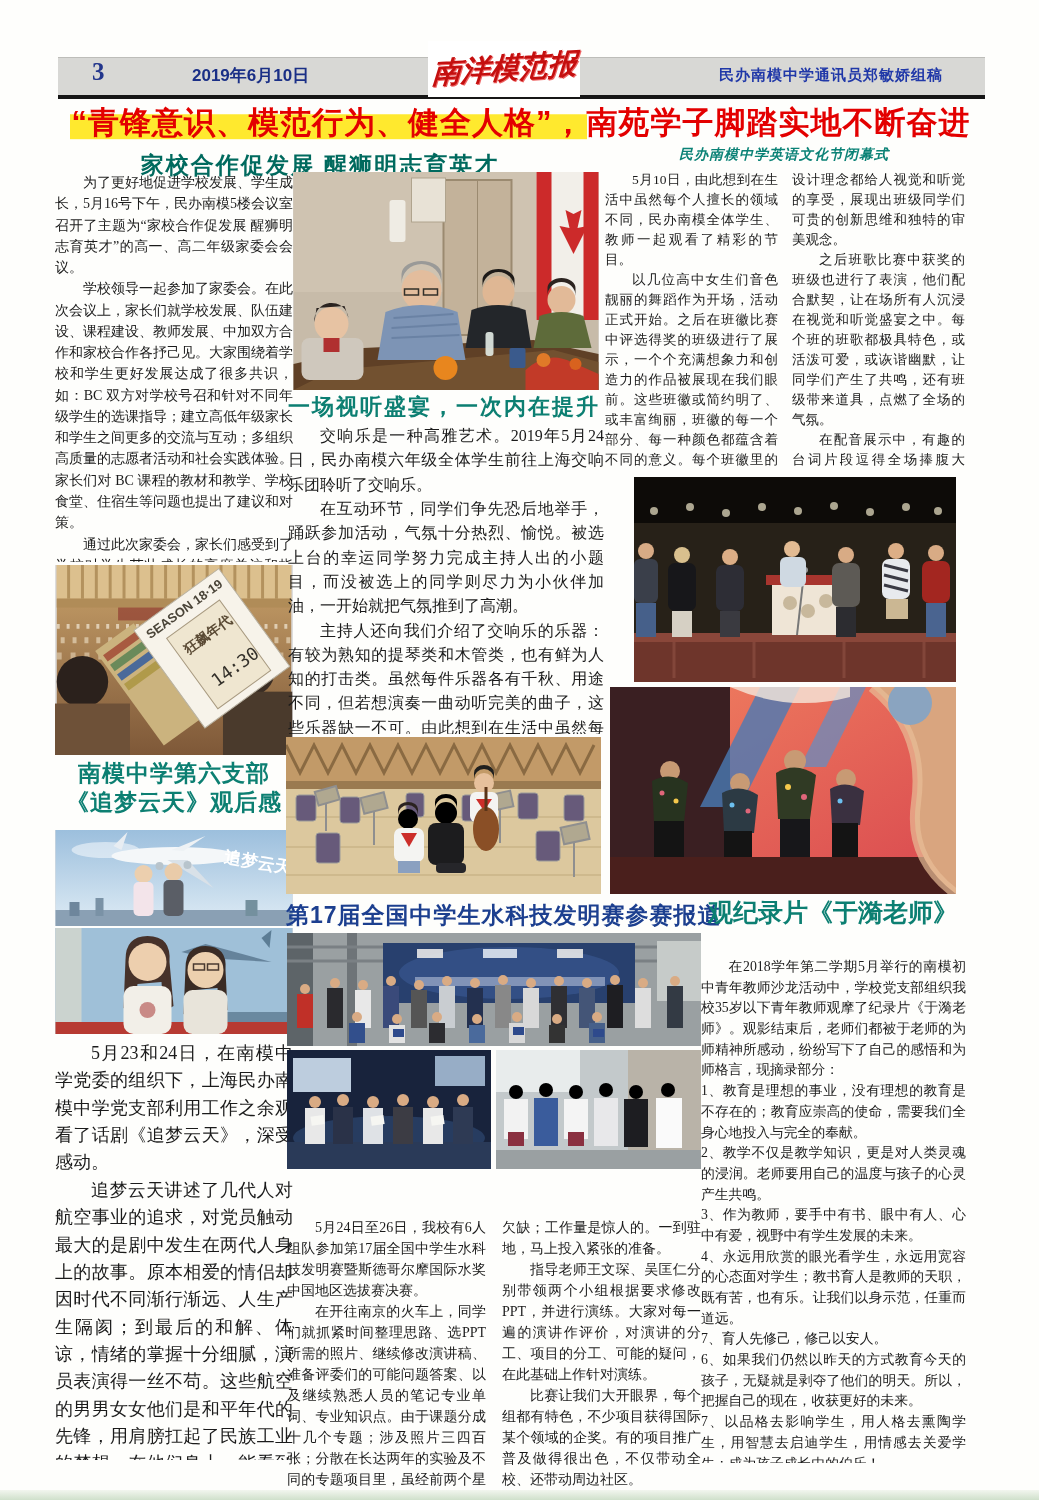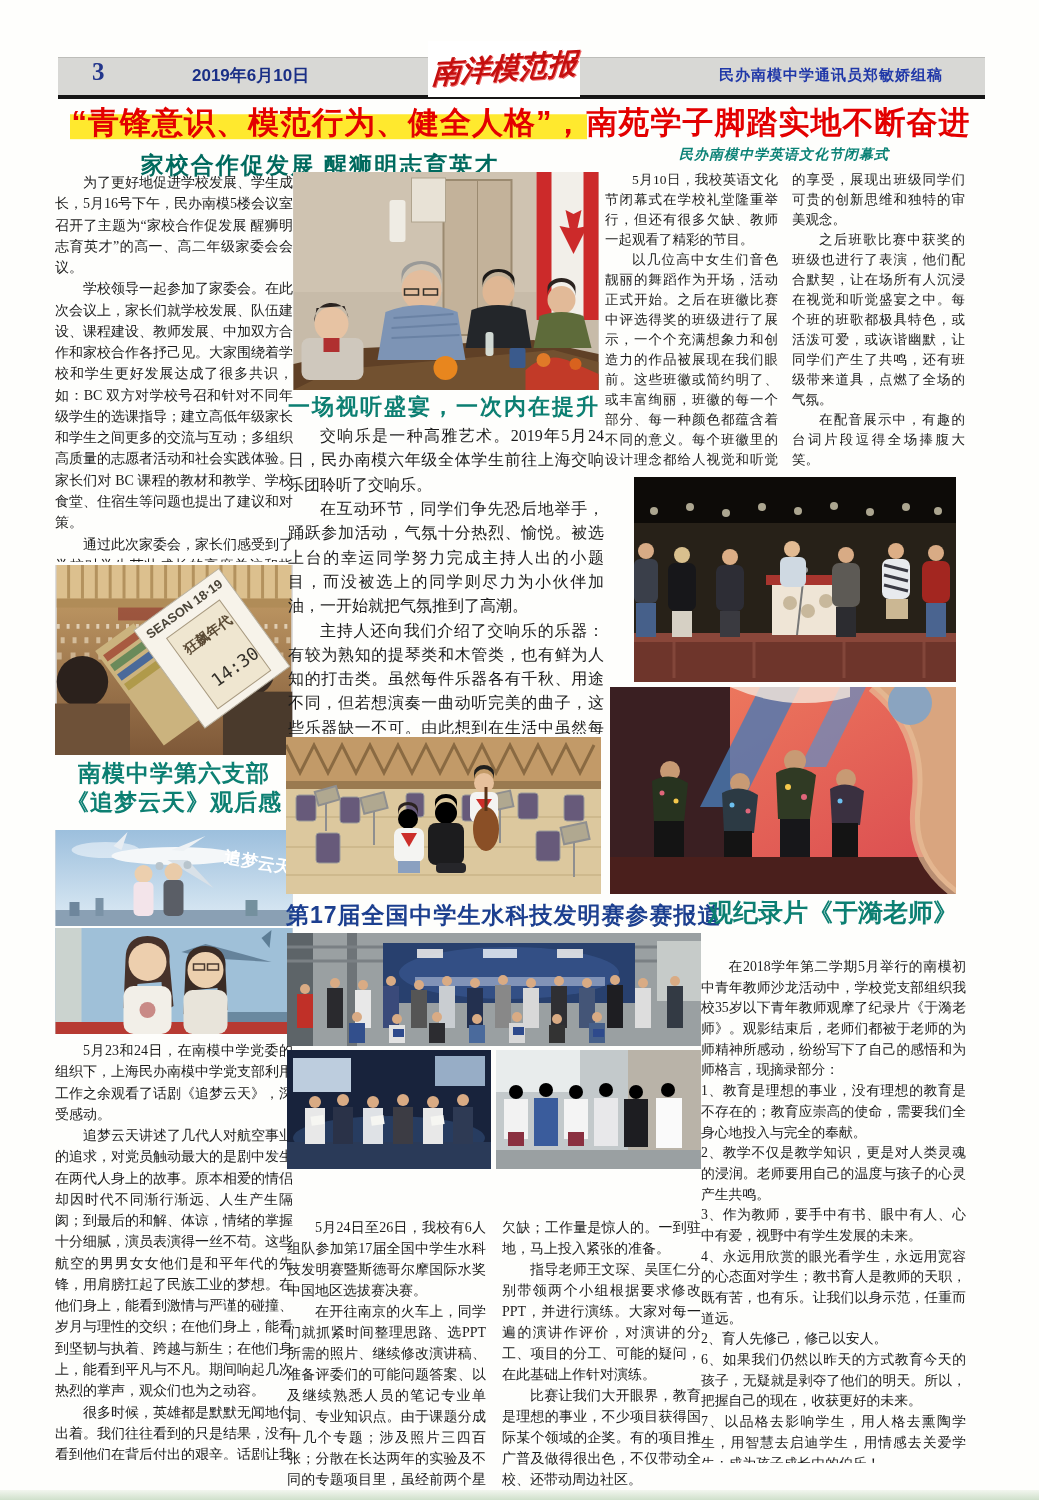--- a/index.html
+++ b/index.html
@@ -148,21 +148,21 @@
       <g>
         <path d="M130 40 q0 -22 20 -22 q22 0 20 24 l2 40 -8 4 -2 -26 -22 2 -4 28 -8 -4z" fill="#3a2b24"></path>
         <circle cx="150" cy="42" r="18" fill="#ecd0ae"></circle>
         <rect x="138" y="36" width="11" height="6" fill="none" stroke="#4a3a30" stroke-width="1.5"></rect>
           <rect x="152" y="36" width="11" height="6" fill="none" stroke="#4a3a30" stroke-width="1.5"></rect>
         <rect x="128" y="62" width="44" height="44" rx="9" fill="#e8e4da"></rect>
       </g>
     </svg>
   </div>
 
-  <div class="abs txt" style="left:55px;top:1040px;width:238px;height:420px;font-size:14px;">
+  <div class="abs txt" style="left:55px;top:1040px;width:238px;height:420px;font-size:18px;">
     <p>5月23和24日，在南模中学党委的组织下，上海民办南模中学党支部利用工作之余观看了话剧《追梦云天》，深受感动。</p>
     <p>追梦云天讲述了几代人对航空事业的追求，对党员触动最大的是剧中发生在两代人身上的故事。原本相爱的情侣却因时代不同渐行渐远、人生产生隔阂；到最后的和解、体谅，情绪的掌握十分细腻，演员表演得一丝不苟。这些航空的男男女女他们是和平年代的先锋，用肩膀扛起了民族工业的梦想。在他们身上，能看到激情与严谨的碰撞、岁月与理性的交织；在他们身上，能看到坚韧与执着、跨越与新生；在他们身上，能看到平凡与不凡。期间响起几次热烈的掌声，观众们也为之动容。</p>
     <p>很多时候，英雄都是默默无闻地付出着。我们往往看到的只是结果，没有看到他们在背后付出的艰辛。话剧让我们更加真切地感受到了英雄们的事迹、看到了一个个有血有肉的立体形象。还有很多大家不知道名字的工作者在各个行业默默地付出着，他们的精神也激励着我们教育工作者更好地去完成自己的本职工作。</p>
   </div>
 
   <div class="abs photo" style="left:293px;top:172px;width:306px;height:218px;">
     <svg viewBox="0 0 305 218">
       <rect width="305" height="218" fill="#c7bba9"></rect>
       <rect width="305" height="120" fill="#cfc3b1"></rect>
       <rect x="150" y="8" width="68" height="155" fill="#c3b29a" stroke="#9b8a70" stroke-width="2"></rect>
@@ -263,21 +263,21 @@
         <circle cx="122" cy="82" r="10" fill="#ecca a"></circle>
           <path d="M112 78 a10 10 0 0 1 20 0 l0 -6 a10 7 0 0 0 -20 0z" fill="#2a2220"></path>
         <rect x="108" y="91" width="30" height="34" rx="7" fill="#f4f4f2"></rect>
         <polygon points="115,96 131,96 123,110" fill="#cc2e2a"></polygon>
         <rect x="112" y="124" width="22" height="12" fill="#8aa0c0"></rect>
       </g>
     </svg>
   </div>
 
   <div class="abs txt cols2" style="left:605px;top:170px;width:360px;height:303px;font-size:13.5px;line-height:1.48;">
-    <p>5月10日，我校英语文化节闭幕式在学校礼堂隆重举行，但还有很多欠缺、教师一起观看了精彩的节目。</p>
+    <p>5月10日，由此想到在生活中虽然每个人擅长的领域不同，民办南模全体学生、教师一起观看了精彩的节目。</p>
     <p>以几位高中女生们音色靓丽的舞蹈作为开场，活动正式开始。之后在班徽比赛中评选得奖的班级进行了展示，一个个充满想象力和创造力的作品被展现在我们眼前。这些班徽或简约明了、或丰富绚丽，班徽的每一个部分、每一种颜色都蕴含着不同的意义。每个班徽里的设计理念都给人视觉和听觉的享受，展现出班级同学们可贵的创新思维和独特的审美观念。</p>
     <p>之后班歌比赛中获奖的班级也进行了表演，他们配合默契，让在场所有人沉浸在视觉和听觉盛宴之中。每个班的班歌都极具特色，或活泼可爱，或诙谐幽默，让同学们产生了共鸣，还有班级带来道具，点燃了全场的气氛。</p>
     <p>在配音展示中，有趣的台词片段逗得全场捧腹大笑。</p>
 
   </div>
 
   <div class="abs photo" style="left:634px;top:477px;width:322px;height:205px;">
     <svg viewBox="0 0 322 205">
       <rect width="322" height="205" fill="#272118"></rect>
       <rect width="322" height="46" fill="#0d0b08"></rect>
@@ -495,33 +495,33 @@
         <rect x="128" y="49" width="24" height="48" fill="#1d1d21"></rect>
         <rect x="160" y="48" width="26" height="50" fill="#fafafa"></rect>
       </g>
     </svg>
   </div>
 
   <div class="abs txt cols2" style="left:287px;top:1173px;width:414px;height:312px;font-size:14px;line-height:1.5;column-gap:16px;margin-top:44px;">
     <p>5月24日至26日，我校有6人组队参加第17届全国中学生水科技发明赛暨斯德哥尔摩国际水奖中国地区选拔赛决赛。</p>
     <p>在开往南京的火车上，同学们就抓紧时间整理思路、选PPT所需的照片、继续修改演讲稿、准备评委们的可能问题答案、以及继续熟悉人员的笔记专业单词、专业知识点。由于课题分成十几个专题；涉及照片三四百张；分散在长达两年的实验及不同的专题项目里，虽经前两个星期业余时间的准备，但还有很多欠缺；工作量是惊人的。一到驻地，马上投入紧张的准备。</p>
     <p>指导老师王文琛、吴匡仁分别带领两个小组根据要求修改PPT，并进行演练。大家对每一遍的演讲作评价，对演讲的分工、项目的分工、可能的疑问，在此基础上作针对演练。</p>
-    <p>比赛让我们大开眼界，教育是理想的事业，不少项目获得国际某个领域的企奖。有的项目推广普及做得很出色，不仅带动全校、还带动周边社区。</p>
+    <p>比赛让我们大开眼界，每个组都有特色，不少项目获得国际某个领域的企奖。有的项目推广普及做得很出色，不仅带动全校、还带动周边社区。</p>
 
   </div>
 
   <div class="abs secY hd t-teal">
     <div>观纪录片《于漪老师》</div>
   </div>
   <div class="abs txt" style="left:701px;top:957px;width:265px;height:506px;font-size:13.8px;line-height:1.5;">
     <p>在2018学年第二学期5月举行的南模初中青年教师沙龙活动中，学校党支部组织我校35岁以下青年教师观摩了纪录片《于漪老师》。观影结束后，老师们都被于老师的为师精神所感动，纷纷写下了自己的感悟和为师格言，现摘录部分：</p>
     <p class="ni">1、教育是理想的事业，没有理想的教育是不存在的；教育应崇高的使命，需要我们全身心地投入与完全的奉献。</p>
     <p class="ni">2、教学不仅是教学知识，更是对人类灵魂的浸润。老师要用自己的温度与孩子的心灵产生共鸣。</p>
     <p class="ni">3、作为教师，要手中有书、眼中有人、心中有爱，视野中有学生发展的未来。</p>
     <p class="ni">4、永远用欣赏的眼光看学生，永远用宽容的心态面对学生；教书育人是教师的天职，既有苦，也有乐。让我们以身示范，任重而道远。</p>
-    <p class="ni">2、育人先修己，修己以安人。</p>
+    <p class="ni">7、育人先修己，修己以安人。</p>
     <p class="ni">6、如果我们仍然以昨天的方式教育今天的孩子，无疑就是剥夺了他们的明天。所以，把握自己的现在，收获更好的未来。</p>
     <p class="ni">7、以品格去影响学生，用人格去熏陶学生，用智慧去启迪学生，用情感去关爱学生；成为孩子成长中的伯乐！</p>
 
   </div>
 
   <div class="abs bottomstrip"></div>
 </div>
 
 </body></html>

